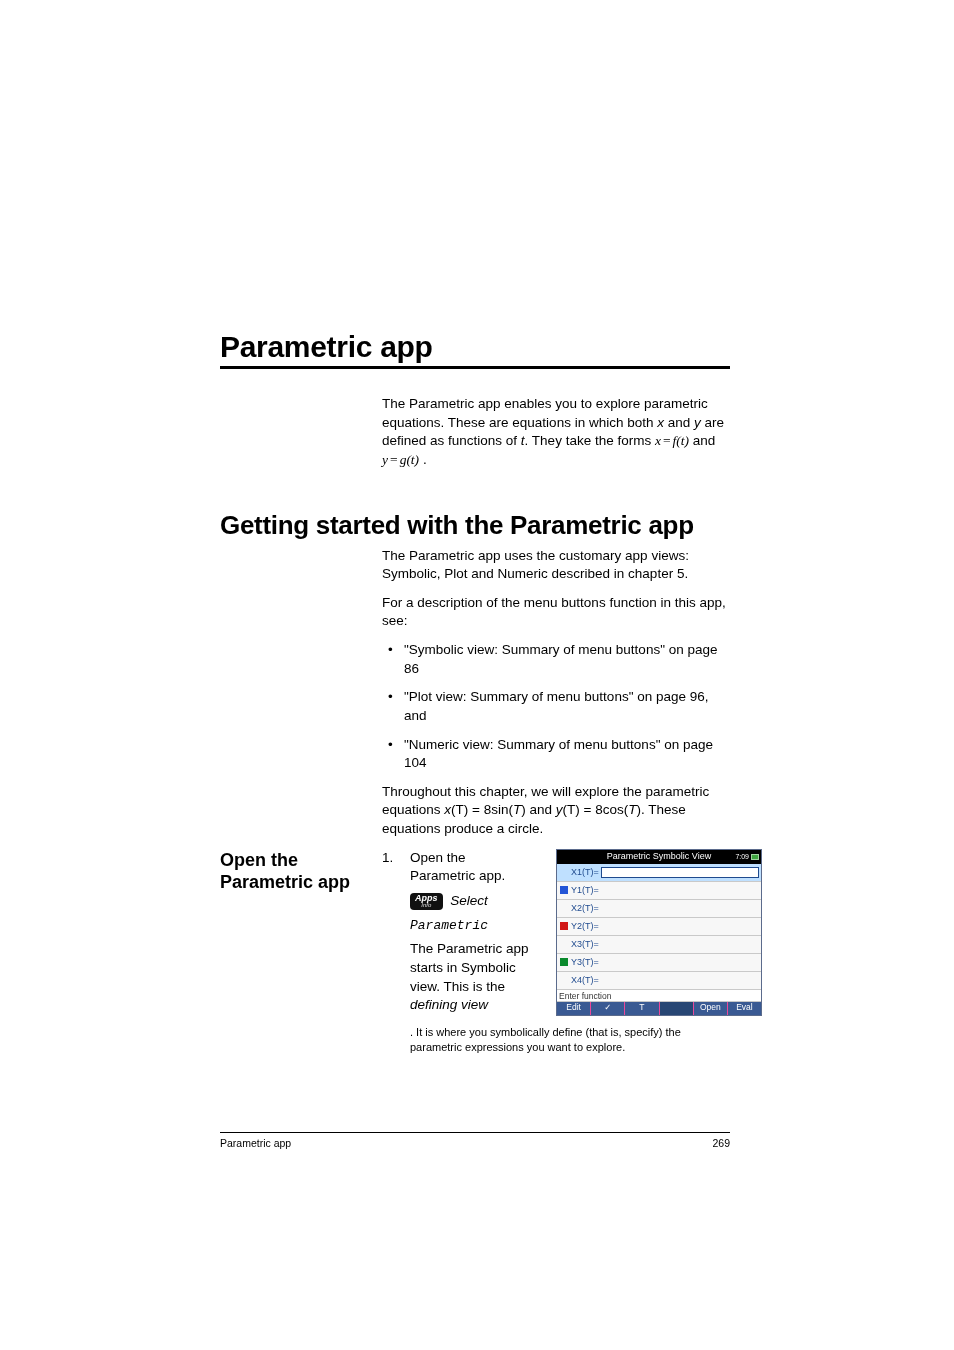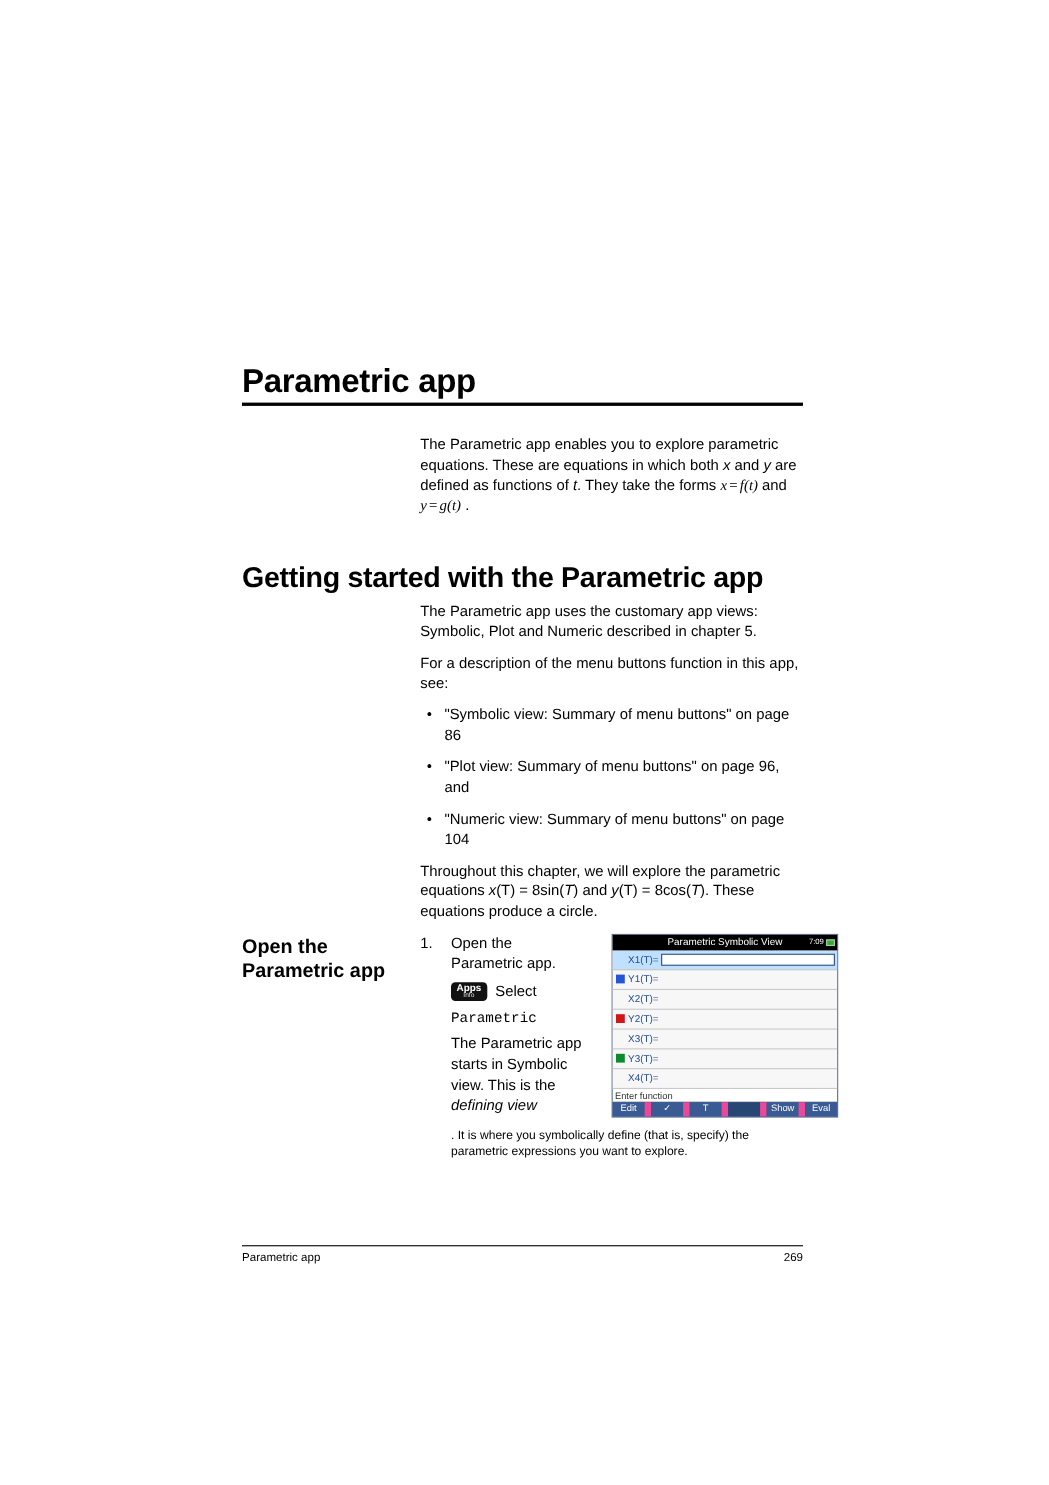--- a/index.html
+++ b/index.html
@@ -71,21 +71,21 @@
   }
   .step-row {
     display: flex;
     align-items: flex-start;
     gap: 10px;
   }
   .step-num { flex: 0 0 18px; }
   .step-text-and-shot { flex: 1; display: flex; gap: 24px; align-items: flex-start; }
   .step-text { flex: 0 0 122px; }
   .step-text p { margin-bottom: 6px; }
-  .step-text .sub-indent { padding-left: 0; }
+  .step-text .sub-indent { padding-left: 0; font-style: italic; }
   .mono { font-family: "Courier New", monospace; font-size: 13px; }
 
   .apps-key {
     display: inline-block;
     background: #111;
     color: #fff;
     border-radius: 4px;
     padding: 1px 5px 2px 5px;
     line-height: 1;
     text-align: center;
@@ -163,21 +163,21 @@
     border-bottom: 1px solid #c9c9c9;
     height: 12px;
   }
   .calc-softkeys {
     display: flex;
     height: 13px;
     background: #1f4a8e;
   }
   .sk {
     flex: 1;
-    border-right: 6px solid #ec4899;
+    border-right: 1px solid #ec4899;
     background: #3a5a93;
     color: #fff;
     font-size: 8.5px;
     display: flex;
     align-items: center;
     justify-content: center;
   }
   .sk.dim { background: #274674; }
   .sk:last-child { border-right: none; }
 
@@ -297,21 +297,21 @@
                   <div class="lbl">X4(T)=</div>
                   <div class="field"></div>
                 </div>
               </div>
             <div class="calc-status">Enter function</div>
             <div class="calc-softkeys" id="calc-softkeys">
                 <div class="sk">Edit</div>
                 <div class="sk">✓</div>
                 <div class="sk">T</div>
                 <div class="sk dim"></div>
-                <div class="sk">Show</div>
+                <div class="sk">Open</div>
                 <div class="sk">Eval</div>
               </div>
           </div>
         </div>
       </div>
     </div>
   </div>
 
   <div class="after-shot">
     <span>. It is where you symbolically define (that is, specify) the parametric expressions you want to explore.</span>

